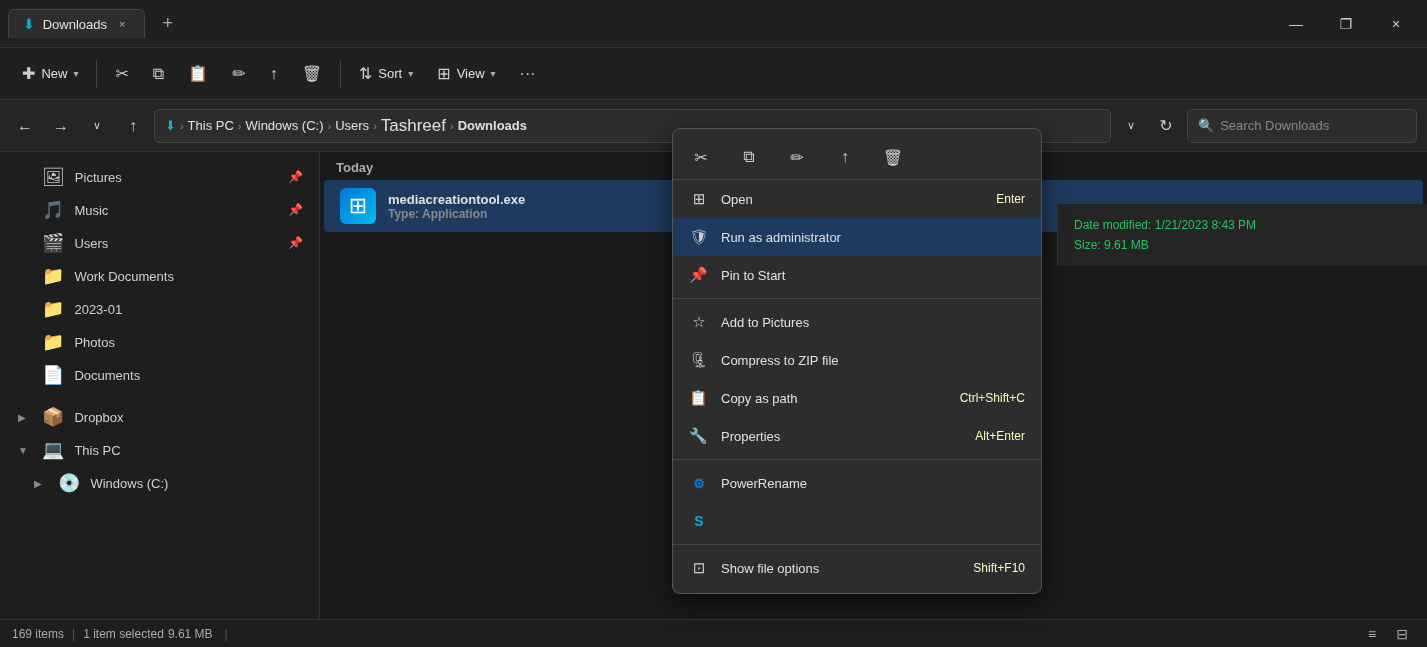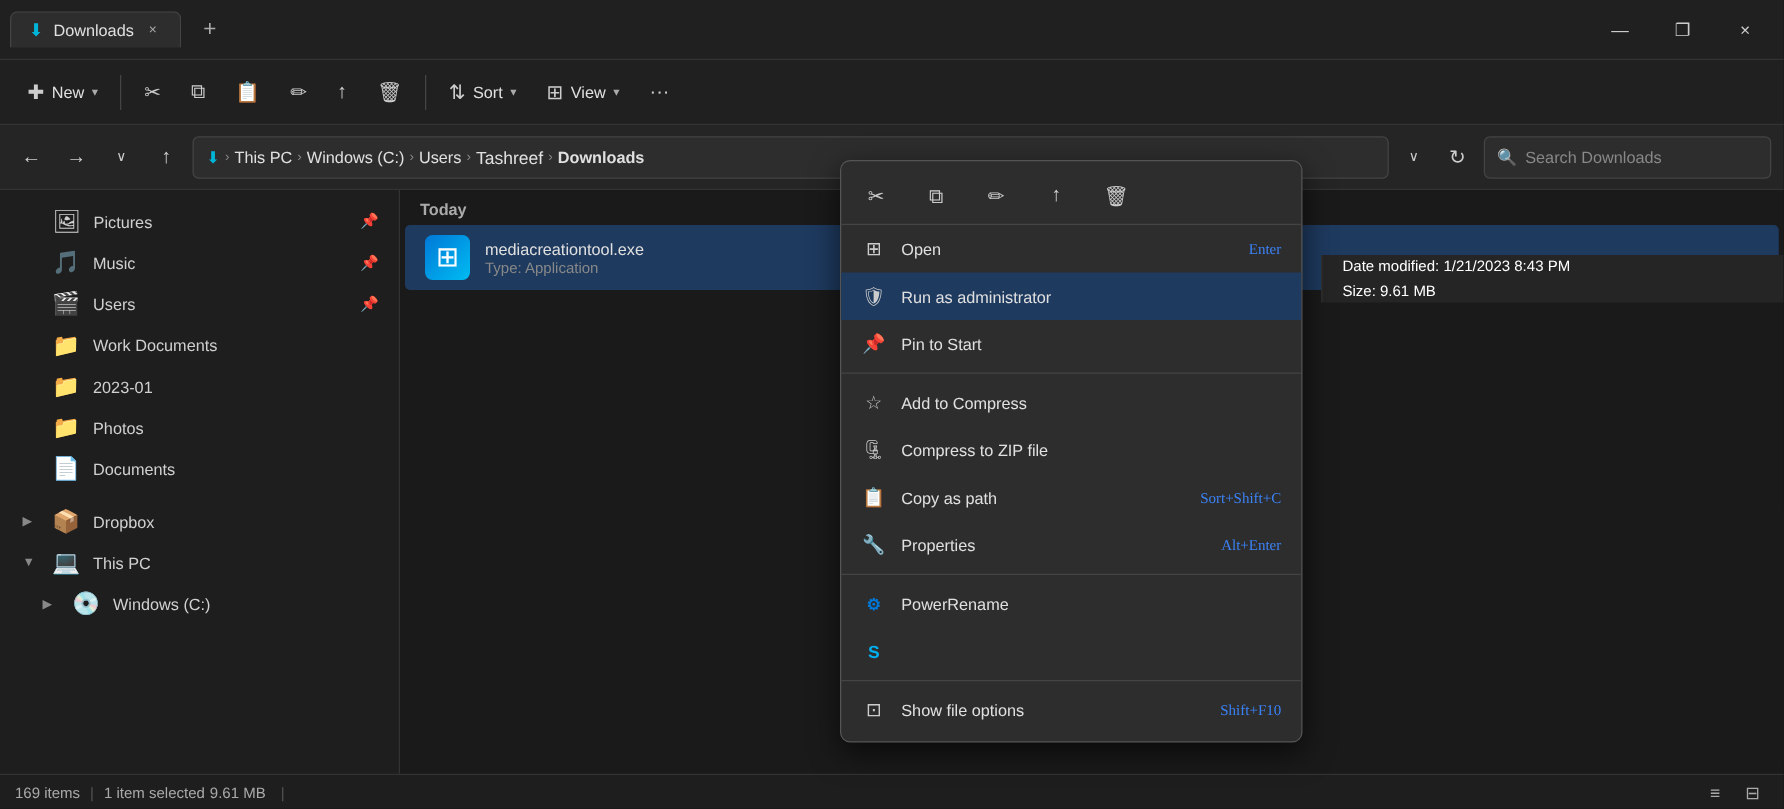--- a/index.html
+++ b/index.html
@@ -256,21 +256,21 @@
       height: 36px;
       background: linear-gradient(135deg, #0078d7, #00bcf2);
       border-radius: 6px;
       display: flex;
       align-items: center;
       justify-content: center;
       font-size: 18px;
       color: white;
       flex-shrink: 0;
     }
-    .file-info { flex: 1; }
+    .file-info { flex: 1; font-weight: bold; }
     .file-name { font-size: 13px; color: #e0e0e0; }
     .file-type { font-size: 12px; color: #888; }
 
     
     .context-menu {
       position: absolute;
       left: 672px;
       top: 128px;
       width: 370px;
       background: #2d2d2d;
@@ -314,21 +314,21 @@
       width: 20px;
       height: 20px;
       display: flex;
       align-items: center;
       justify-content: center;
       font-size: 15px;
       color: #ccc;
       flex-shrink: 0;
     }
     .ctx-item-label { flex: 1; }
-    .ctx-item-shortcut { color: #3b82f6; font-size: 12px; font-family: Liberation Serif, serif; }
+    .ctx-item-shortcut { color: #fef9c3; font-size: 12px; }
     .ctx-separator {
       height: 1px;
       background: #444;
       margin: 4px 0;
     }
 
     
     .status-bar {
       position: absolute;
       bottom: 0;
@@ -429,21 +429,21 @@
   <button class="nav-btn">↑</button>
   <div class="address-bar">
     <span style="color:#00b4d8">⬇</span>
     <span class="breadcrumb-arrow">›</span>
     <span style="font-size:13px">This PC</span>
     <span class="breadcrumb-arrow">›</span>
     <span style="font-size:13px">Windows (C:)</span>
     <span class="breadcrumb-arrow">›</span>
     <span style="font-size:13px">Users</span>
     <span class="breadcrumb-arrow">›</span>
-    <span style="font-size:14px">Tashreef</span>
+    <span style="font-size:17px">Tashreef</span>
     <span class="breadcrumb-arrow">›</span>
     <span style="font-size:13px;font-weight:600">Downloads</span>
   </div>
   <button class="nav-btn dropdown-btn" style="font-size:11px">∨</button>
   <button class="nav-btn refresh-btn">↻</button>
   <div class="search-bar">
     <span style="color:#888">🔍</span>
     <span style="color:#888;font-size:13px">Search Downloads</span>
   </div>
 </div>
@@ -517,21 +517,21 @@
     <div class="file-item selected">
       <div class="file-app-icon">
         <span style="font-size:22px">⊞</span>
       </div>
       <div class="file-info">
         <div class="file-name">mediacreationtool.exe</div>
         <div class="file-type">Type: Application</div>
       </div>
     </div>
 
-    <div style="position:absolute;top:52px;right:0;width:370px;background:#252525;border-left:1px solid #333;padding:2px 16px;font-size:12px;color:#ffffff;">
+    <div style="position:absolute;top:52px;right:0;width:370px;background:#252525;border-left:1px solid #333;padding:14px 16px;font-size:12px;color:#22c55e;">
       <div style="margin-bottom:6px">Date modified: 1/21/2023 8:43 PM</div>
       <div>Size: 9.61 MB</div>
     </div>
   </div>
 </div>
 
 <div class="context-menu">
 
   <div class="ctx-toolbar">
     <button class="ctx-tool-icon">✂</button>
@@ -556,34 +556,34 @@
   <div class="ctx-item">
     <span class="ctx-item-icon">📌</span>
     <span class="ctx-item-label">Pin to Start</span>
     <span class="ctx-item-shortcut"></span>
   </div>
 
   <div class="ctx-separator"></div>
 
   <div class="ctx-item">
     <span class="ctx-item-icon">☆</span>
-    <span class="ctx-item-label">Add to Compress</span>
+    <span class="ctx-item-label">Add to Pictures</span>
     <span class="ctx-item-shortcut"></span>
   </div>
 
   <div class="ctx-item">
     <span class="ctx-item-icon">🗜</span>
     <span class="ctx-item-label">Compress to ZIP file</span>
     <span class="ctx-item-shortcut"></span>
   </div>
 
   <div class="ctx-item">
     <span class="ctx-item-icon">📋</span>
     <span class="ctx-item-label">Copy as path</span>
-    <span class="ctx-item-shortcut">Sort+Shift+C</span>
+    <span class="ctx-item-shortcut">Ctrl+Shift+C</span>
   </div>
 
   <div class="ctx-item">
     <span class="ctx-item-icon">🔧</span>
     <span class="ctx-item-label">Properties</span>
     <span class="ctx-item-shortcut">Alt+Enter</span>
   </div>
 
   <div class="ctx-separator"></div>
 

